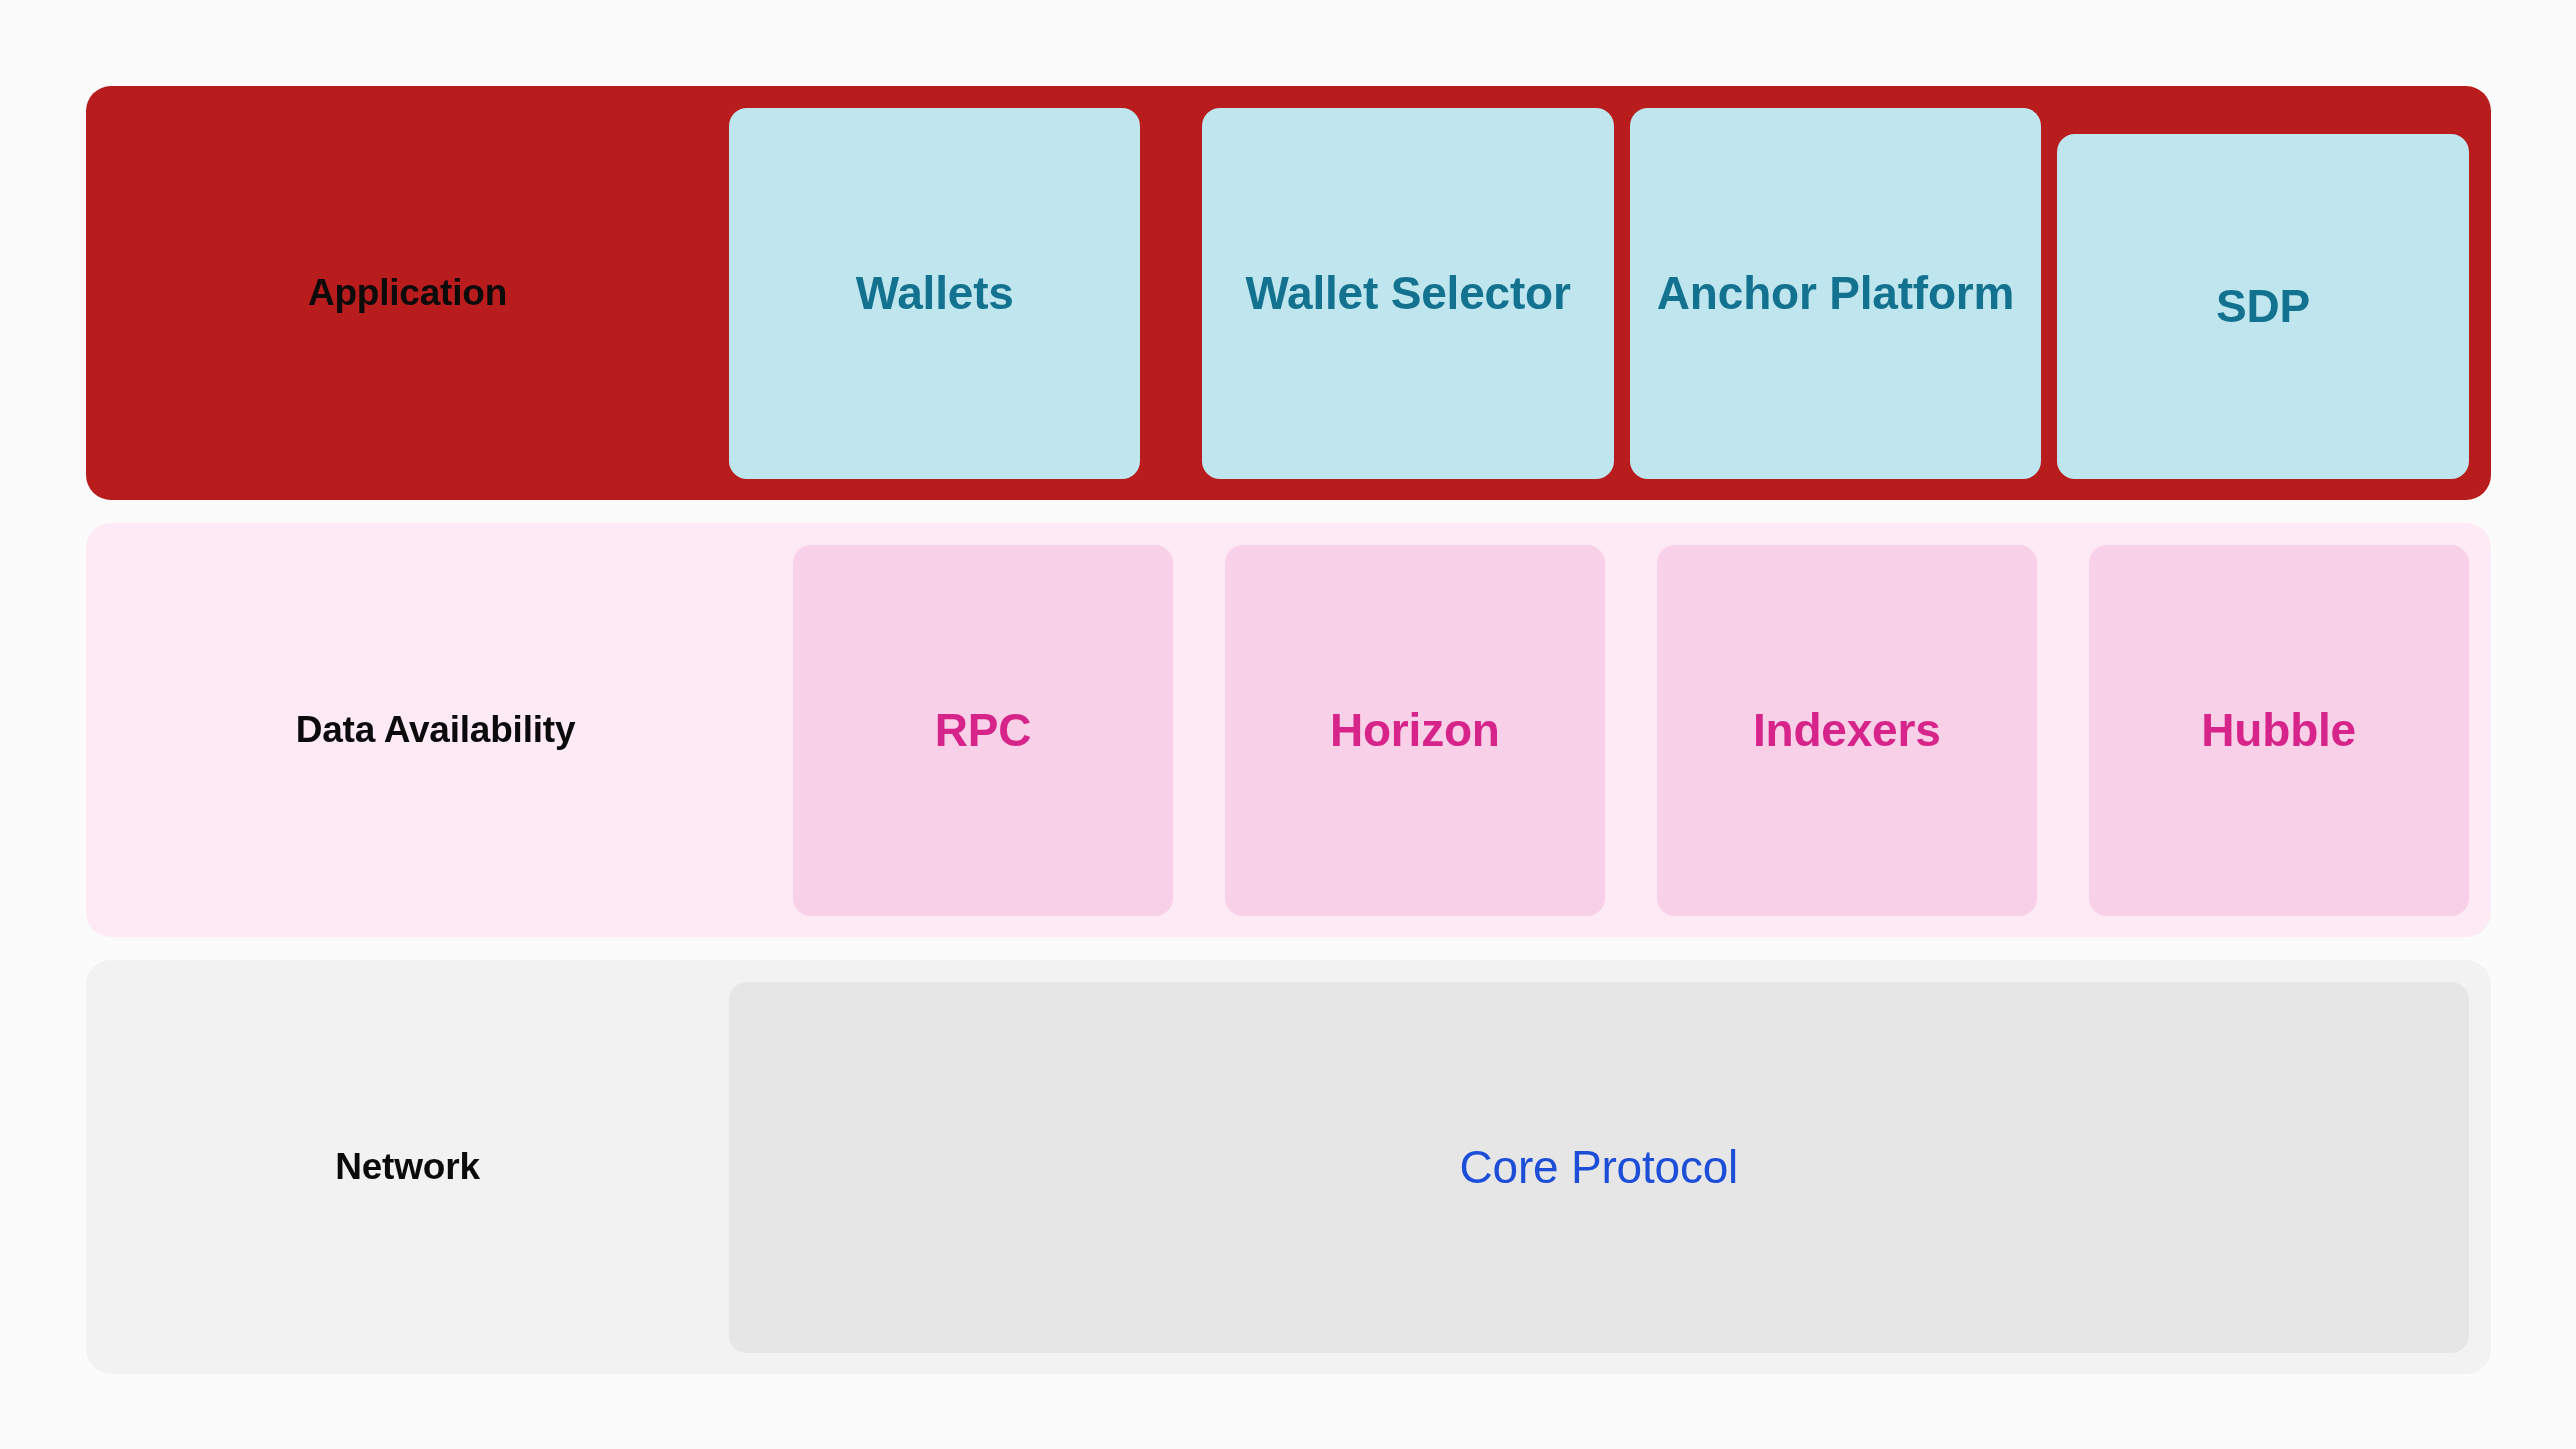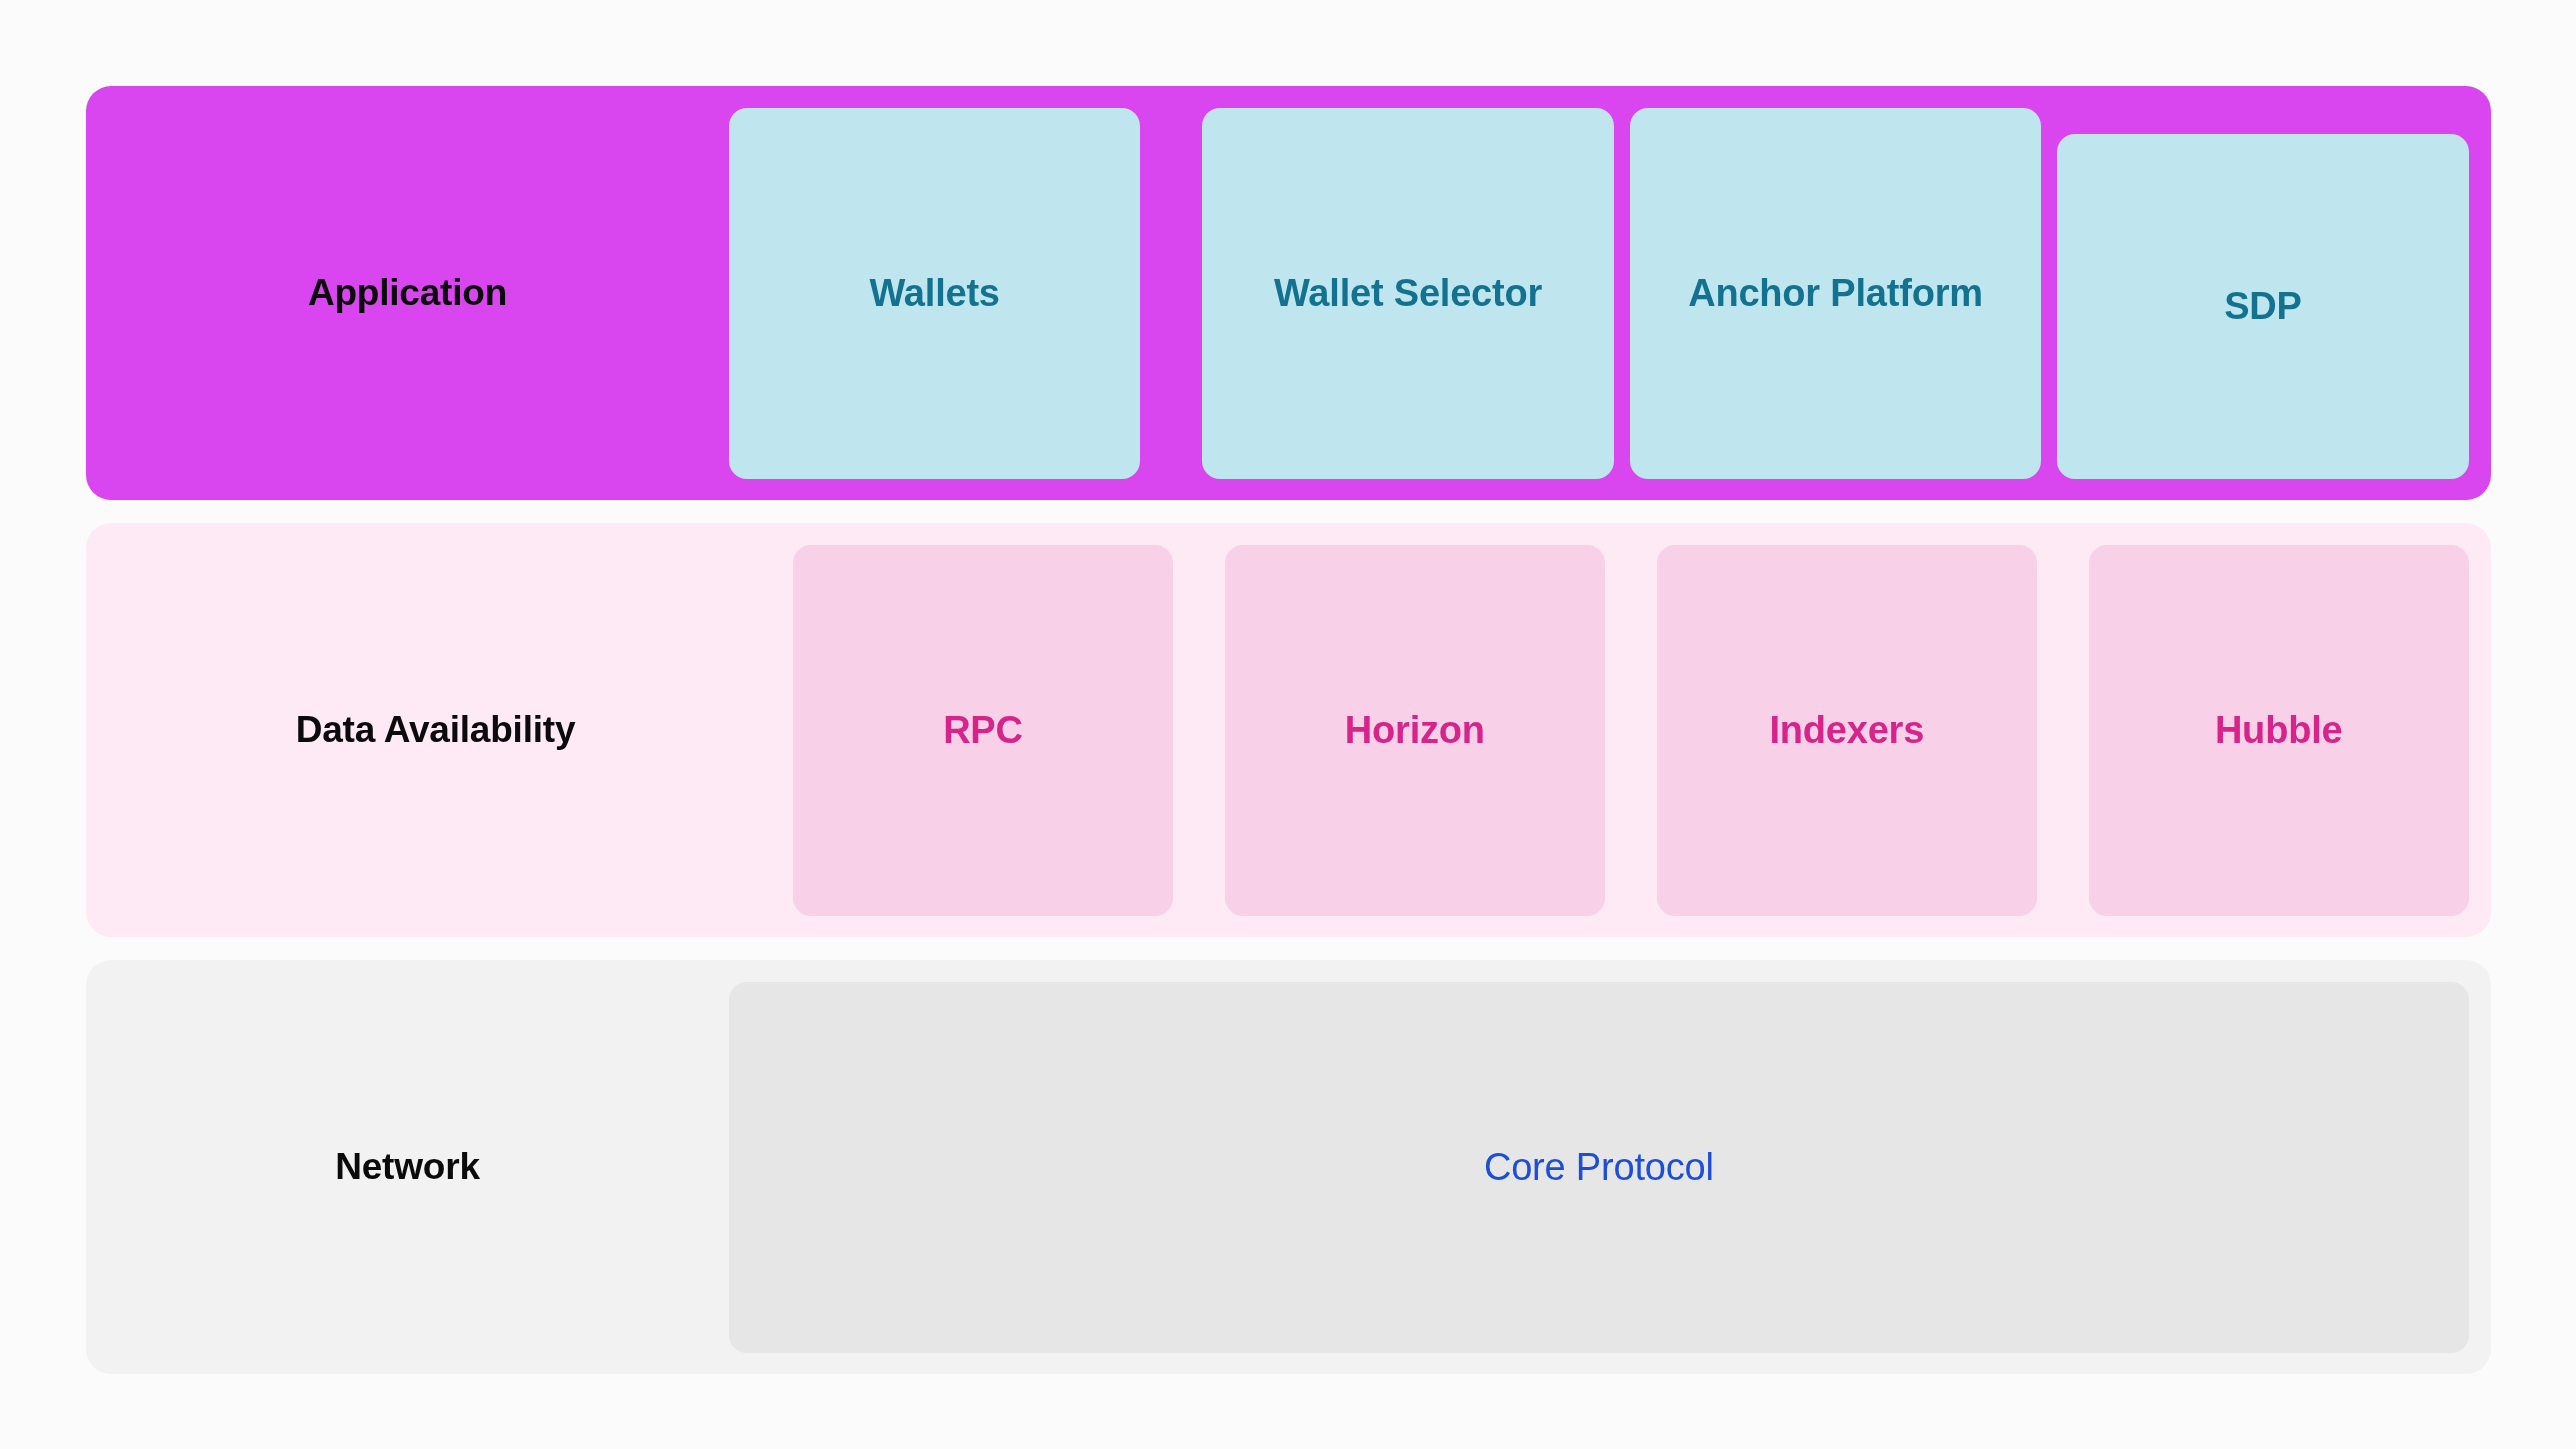--- a/index.html
+++ b/index.html
@@ -54,28 +54,28 @@
   }
   .tile {
     border-radius: 18px;
     display: flex;
     align-items: center;
     justify-content: center;
     min-width: 0;
     box-sizing: border-box;
   }
   .tile-label {
-    font-size: 38px;
+    font-size: 46px;
     font-weight: bold;
     letter-spacing: -0.2px;
     white-space: nowrap;
   }
 
   
-  .row-application { background: #d946ef; }
+  .row-application { background: #b91c1c; }
   .row-application .tile { background: #bfe6ee; }
   .row-application .tile-label { color: #12728f; }
 
   .row-developer-tooling { background: #edf8dd; }
   .row-developer-tooling .tile { background: #d5eda5; }
   .row-developer-tooling .tile-label { color: #4f7d10; }
 
   .row-data-availability { background: #fdeaf5; padding-left: 28px; }
   .row-data-availability .tile { background: #f8d0e8; margin-left: 36px; }
   .row-data-availability .tile-label { color: #d6248a; }

